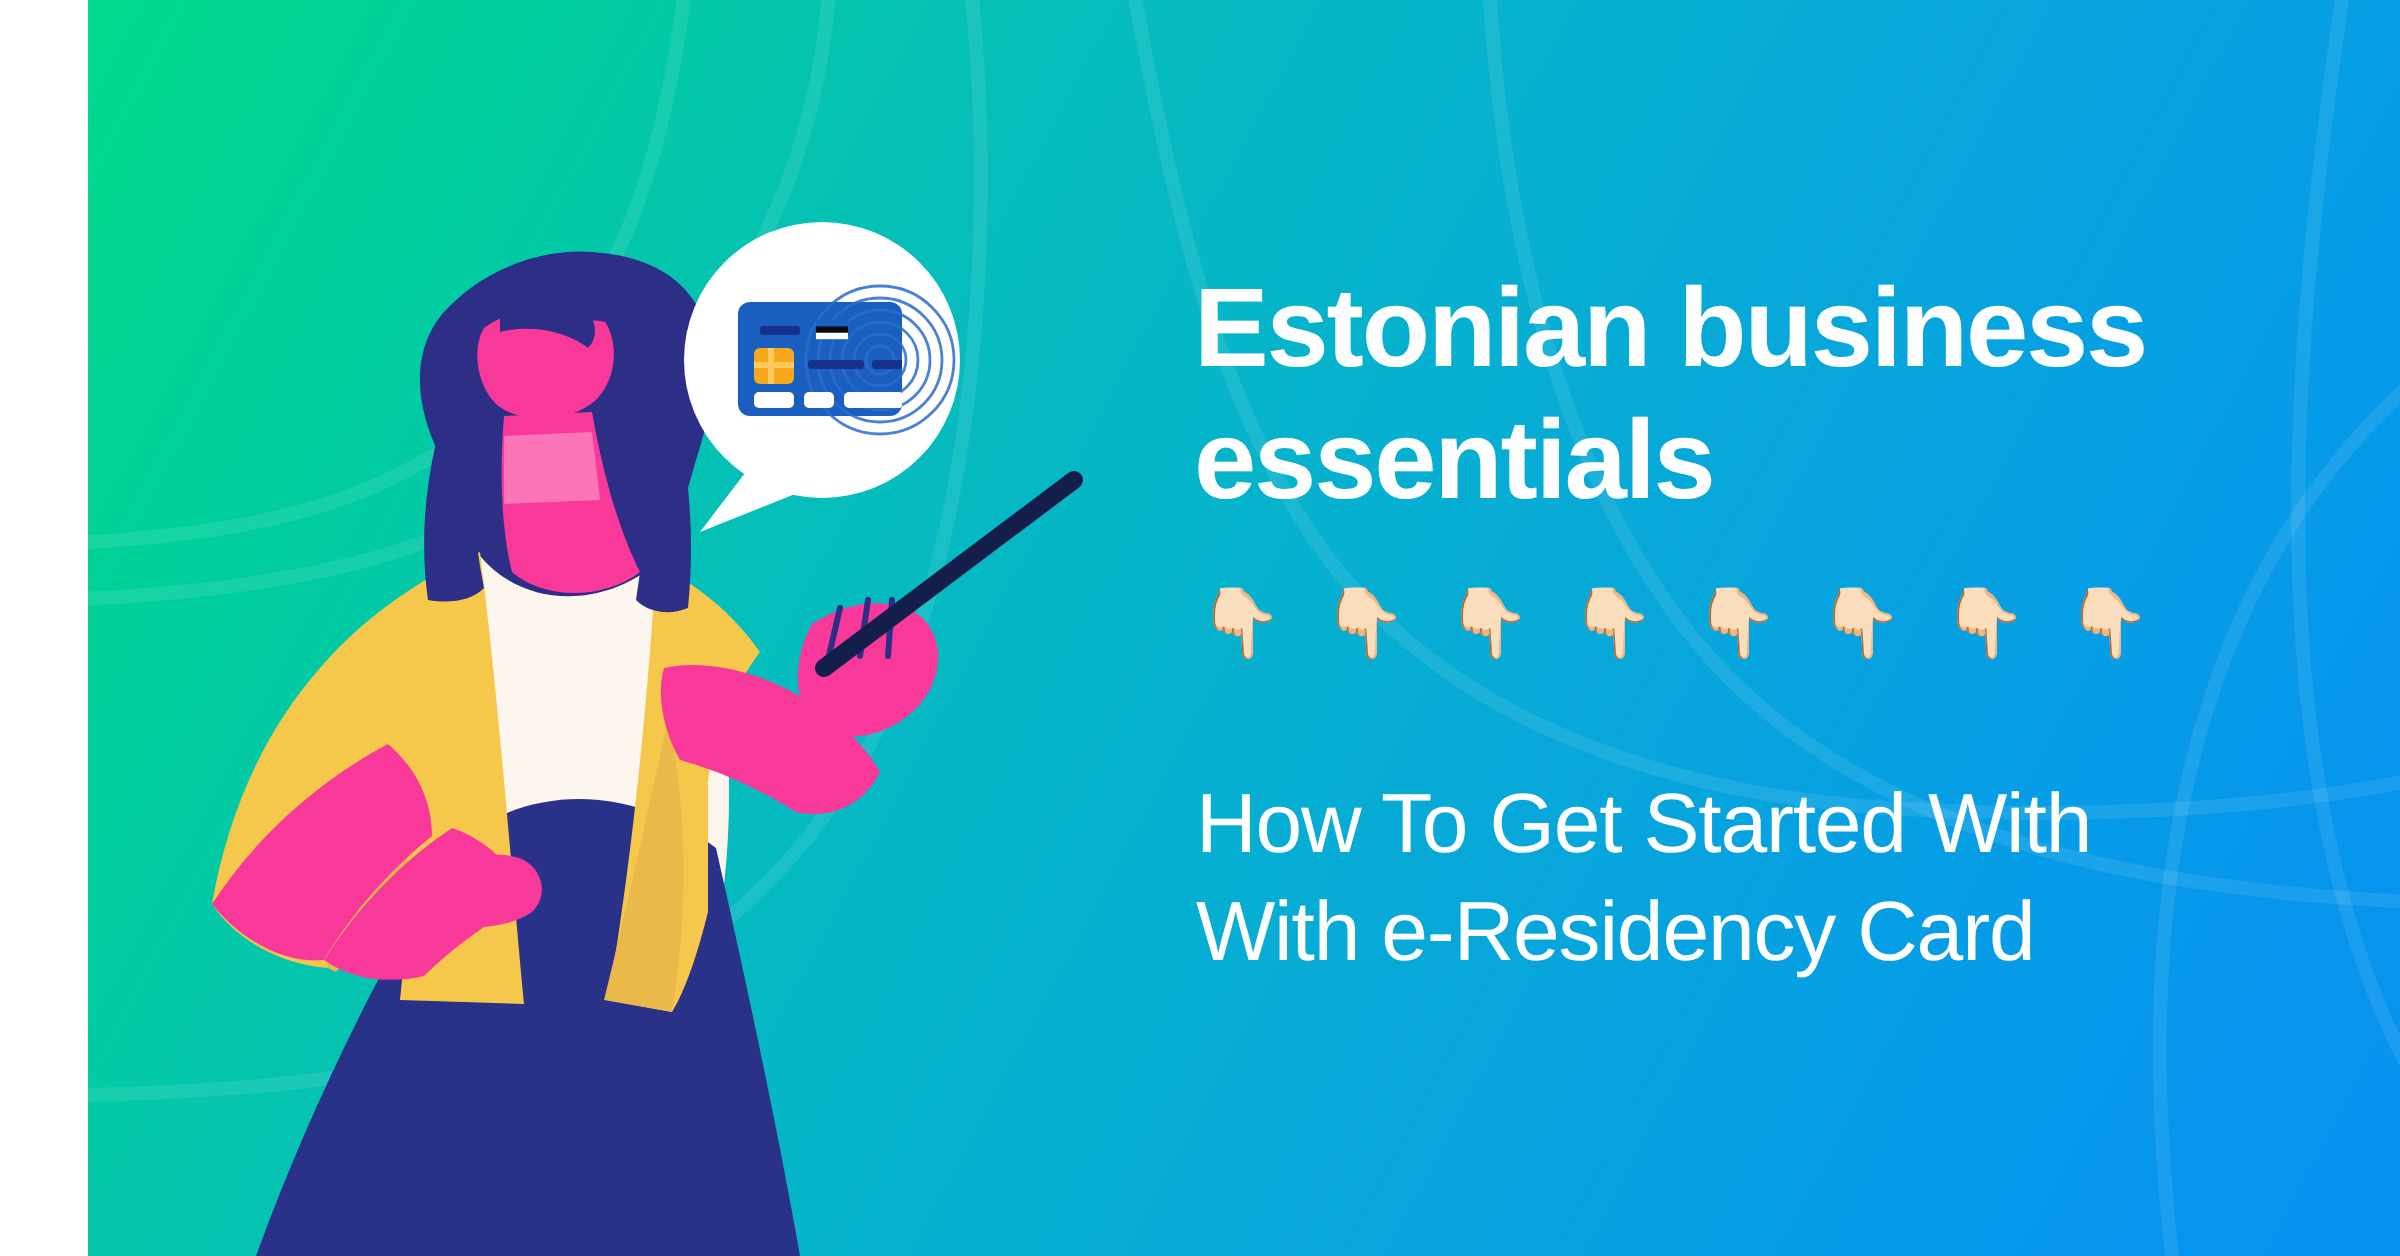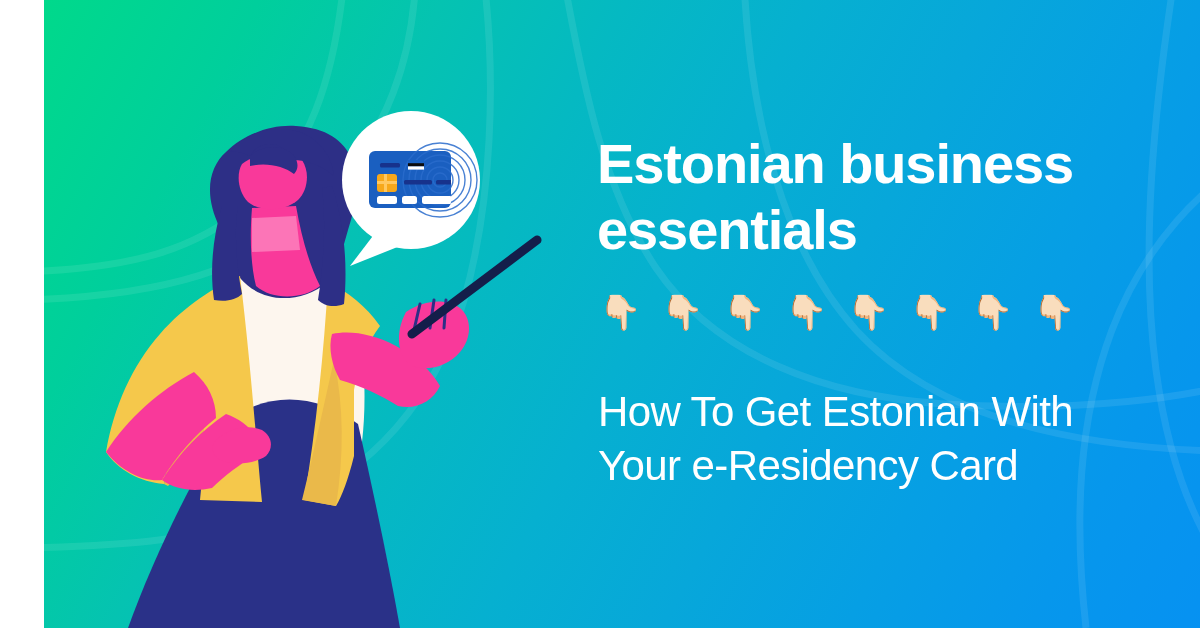--- a/index.html
+++ b/index.html
@@ -166,16 +166,16 @@
       <span>👇🏻</span>
       <span>👇🏻</span>
       <span>👇🏻</span>
       <span>👇🏻</span>
       <span>👇🏻</span>
       <span>👇🏻</span>
       <span>👇🏻</span>
       <span>👇🏻</span>
     </div>
 
-    <h2 class="subhead">How To Get Estonian With Your e-Residency Card</h2>
+    <h2 class="subhead">How To Get Started With With e-Residency Card</h2>
   </div>
 
 </div>
 
 </body></html>

